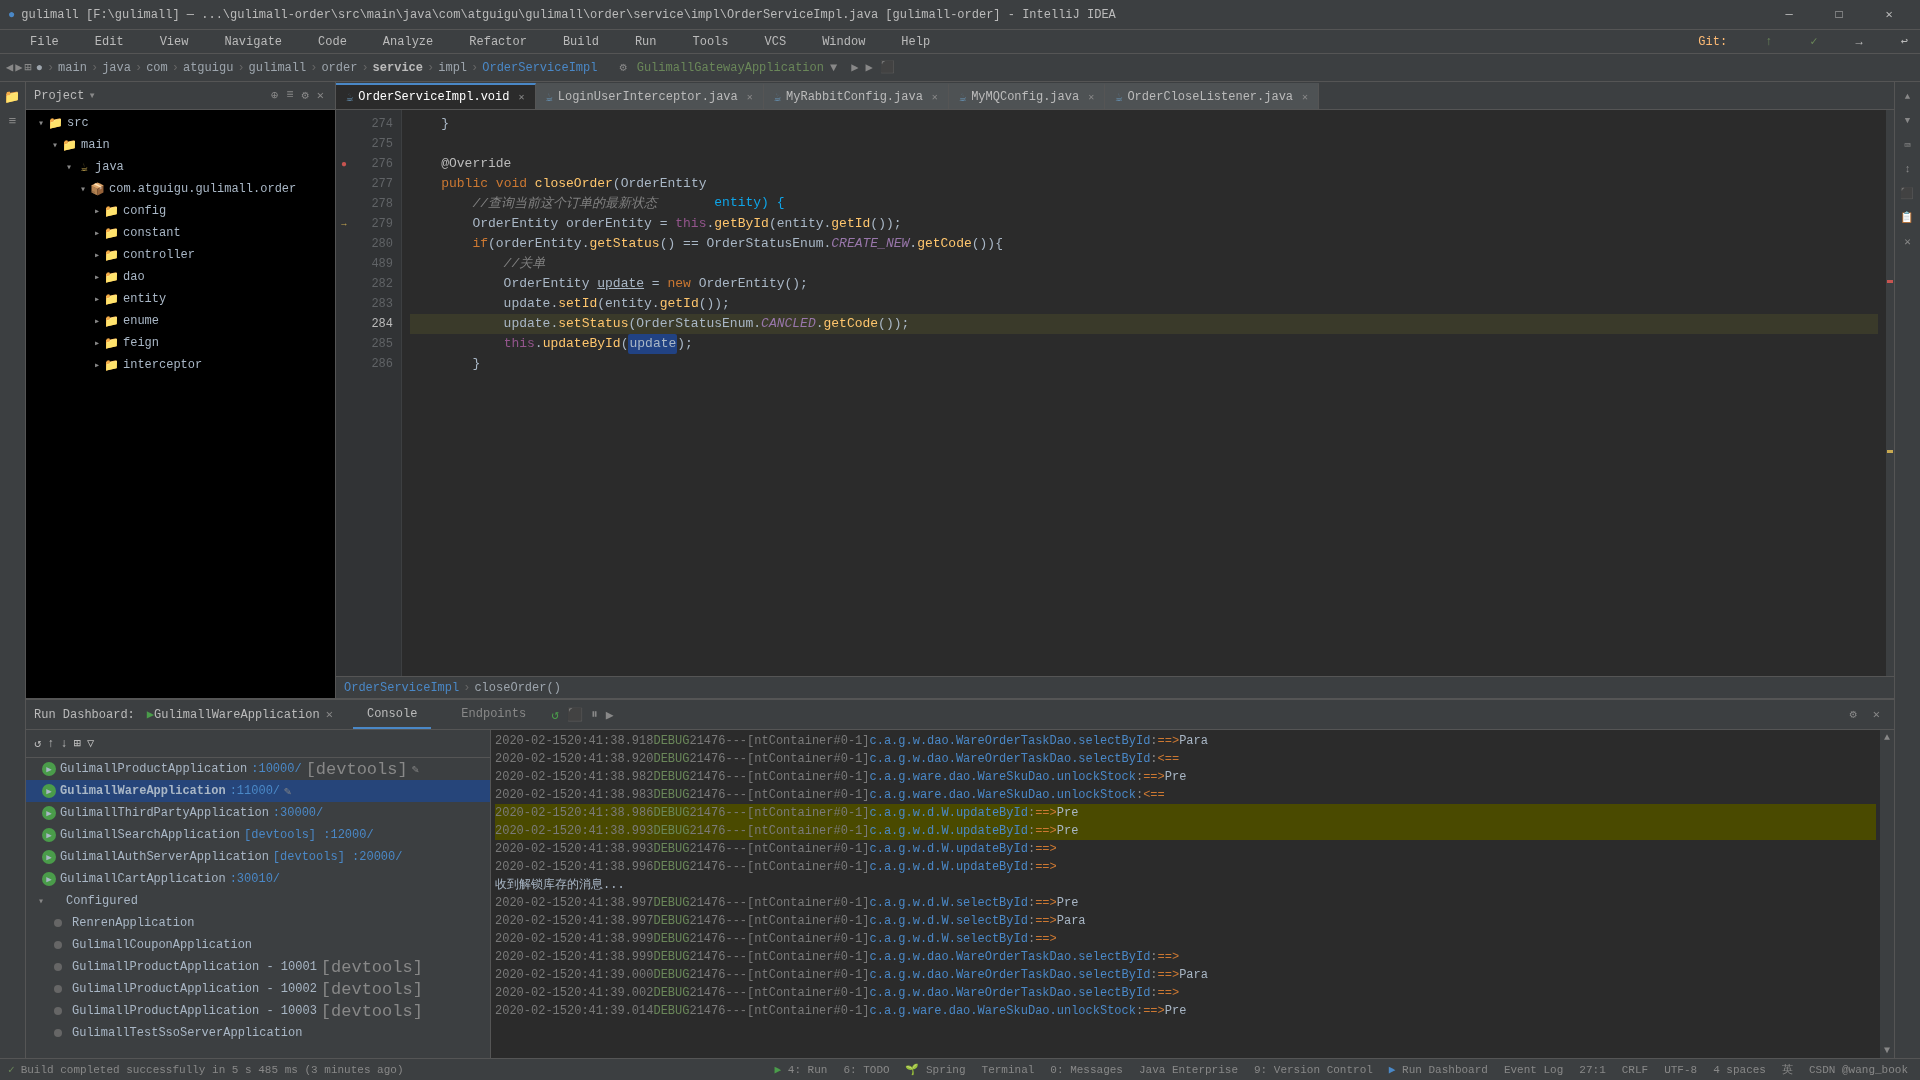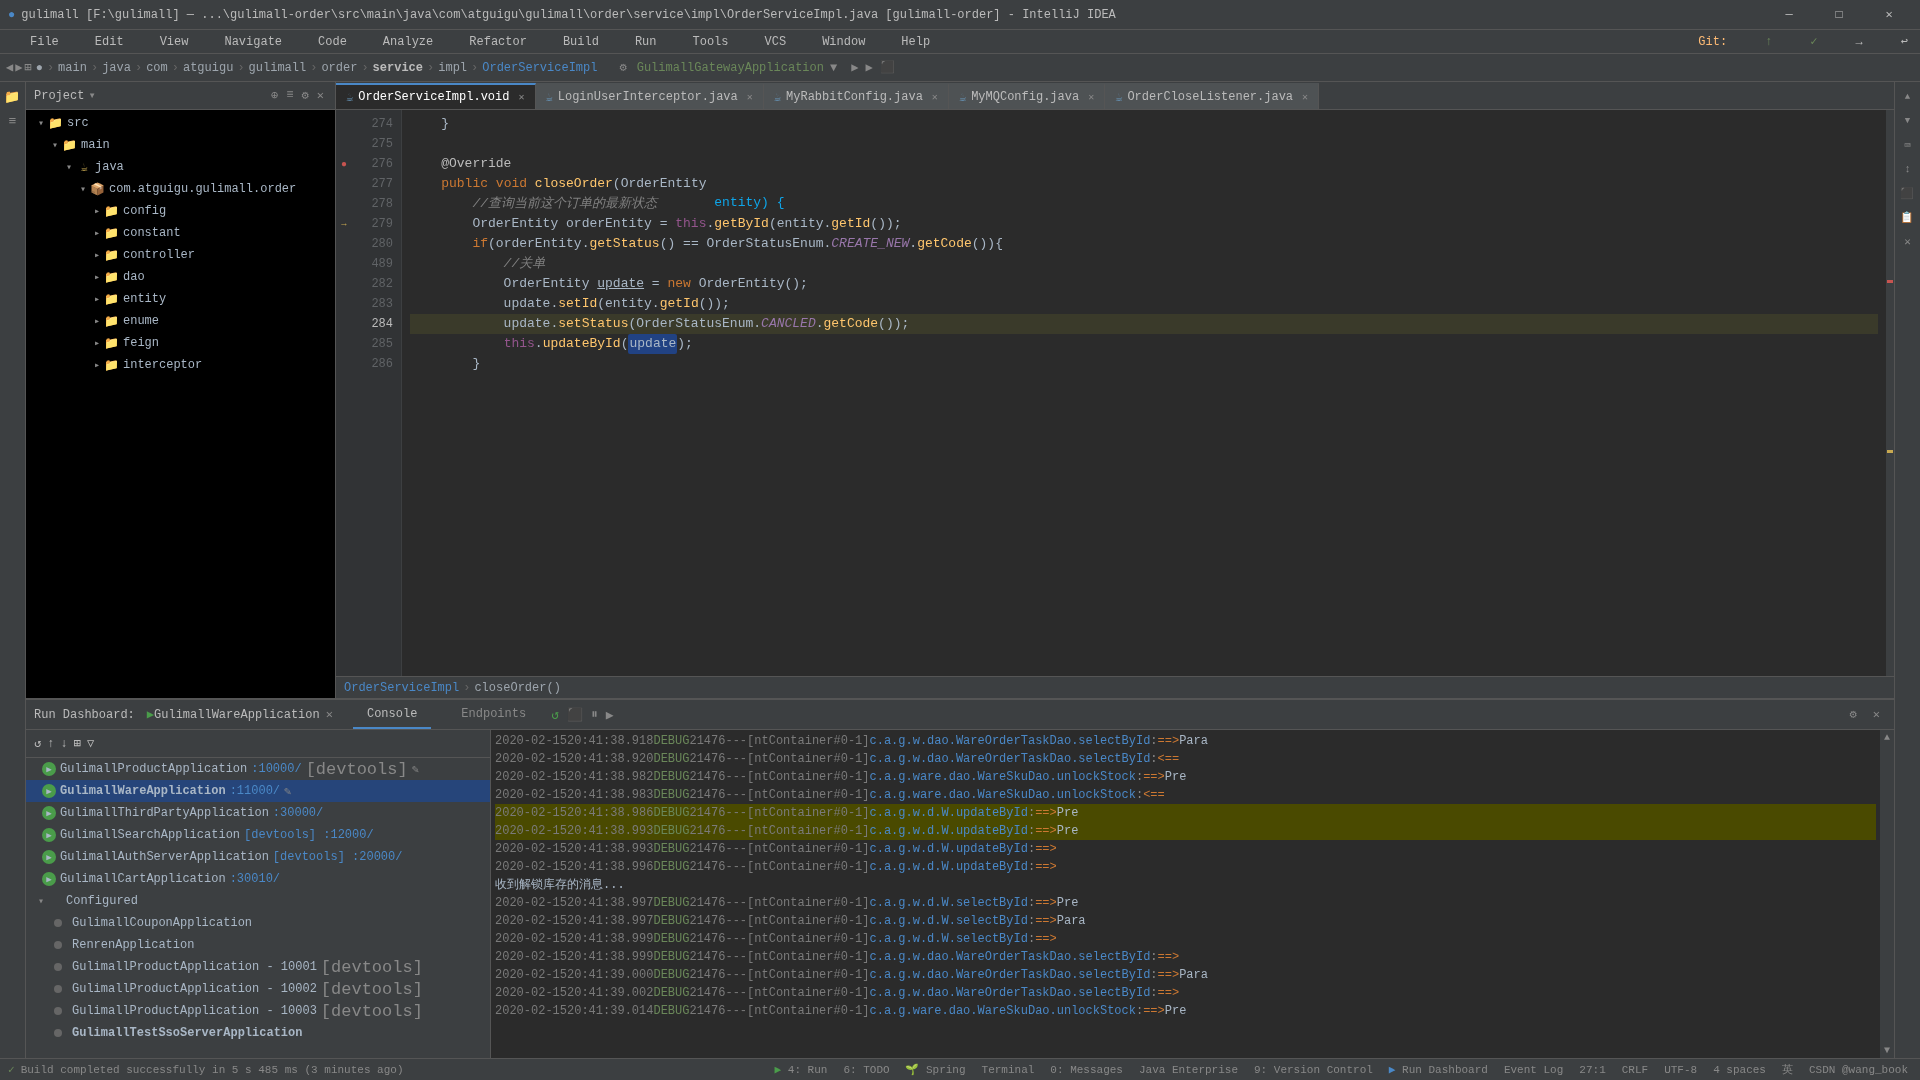--- a/index.html
+++ b/index.html
@@ -544,27 +544,27 @@
             <div class="run-item">
               <span class="run-indent" style="width:4px;"></span>
               <span class="tree-arrow">▾</span>
               <span class="run-status inactive" style="background:transparent;"></span>
               <span>Configured</span>
             </div>
 
             <div class="run-item">
               <span class="run-indent" style="width:24px;"></span>
               <span class="run-status inactive" style="background:#666;width:8px;height:8px;border-radius:50%;display:inline-block;"></span>
-              <span style="margin-left:6px;">GulimallCouponApplication</span>
+              <span style="margin-left:6px;">RenrenApplication</span>
             </div>
 
             <div class="run-item">
               <span class="run-indent" style="width:24px;"></span>
               <span class="run-status inactive" style="background:#666;width:8px;height:8px;border-radius:50%;display:inline-block;"></span>
-              <span style="margin-left:6px;">RenrenApplication</span>
+              <span style="margin-left:6px;">GulimallCouponApplication</span>
             </div>
 
             <div class="run-item">
               <span class="run-indent" style="width:24px;"></span>
               <span class="run-status inactive" style="background:#666;width:8px;height:8px;border-radius:50%;display:inline-block;"></span>
               <span style="margin-left:6px;">GulimallProductApplication - 10001</span>
               <span class="run-devtools"> [devtools]</span>
             </div>
 
             <div class="run-item">
@@ -577,21 +577,21 @@
             <div class="run-item">
               <span class="run-indent" style="width:24px;"></span>
               <span class="run-status inactive" style="background:#666;width:8px;height:8px;border-radius:50%;display:inline-block;"></span>
               <span style="margin-left:6px;">GulimallProductApplication - 10003</span>
               <span class="run-devtools"> [devtools]</span>
             </div>
 
             <div class="run-item">
               <span class="run-indent" style="width:24px;"></span>
               <span class="run-status inactive" style="background:#666;width:8px;height:8px;border-radius:50%;display:inline-block;"></span>
-              <span style="margin-left:6px;font-weight:bold;">GulimallTestSsoServerApplication</span>
+              <span style="margin-left:6px;">GulimallTestSsoServerApplication</span>
             </div>
           </div>
 
           <div id="console-panel">
             <div class="log-line">
               <span class="log-date">2020-02-15</span>
               <span class="log-date">20:41:38.918</span>
               <span class="log-debug">DEBUG</span>
               <span class="log-thread">21476</span>
               <span class="log-container">---</span>

